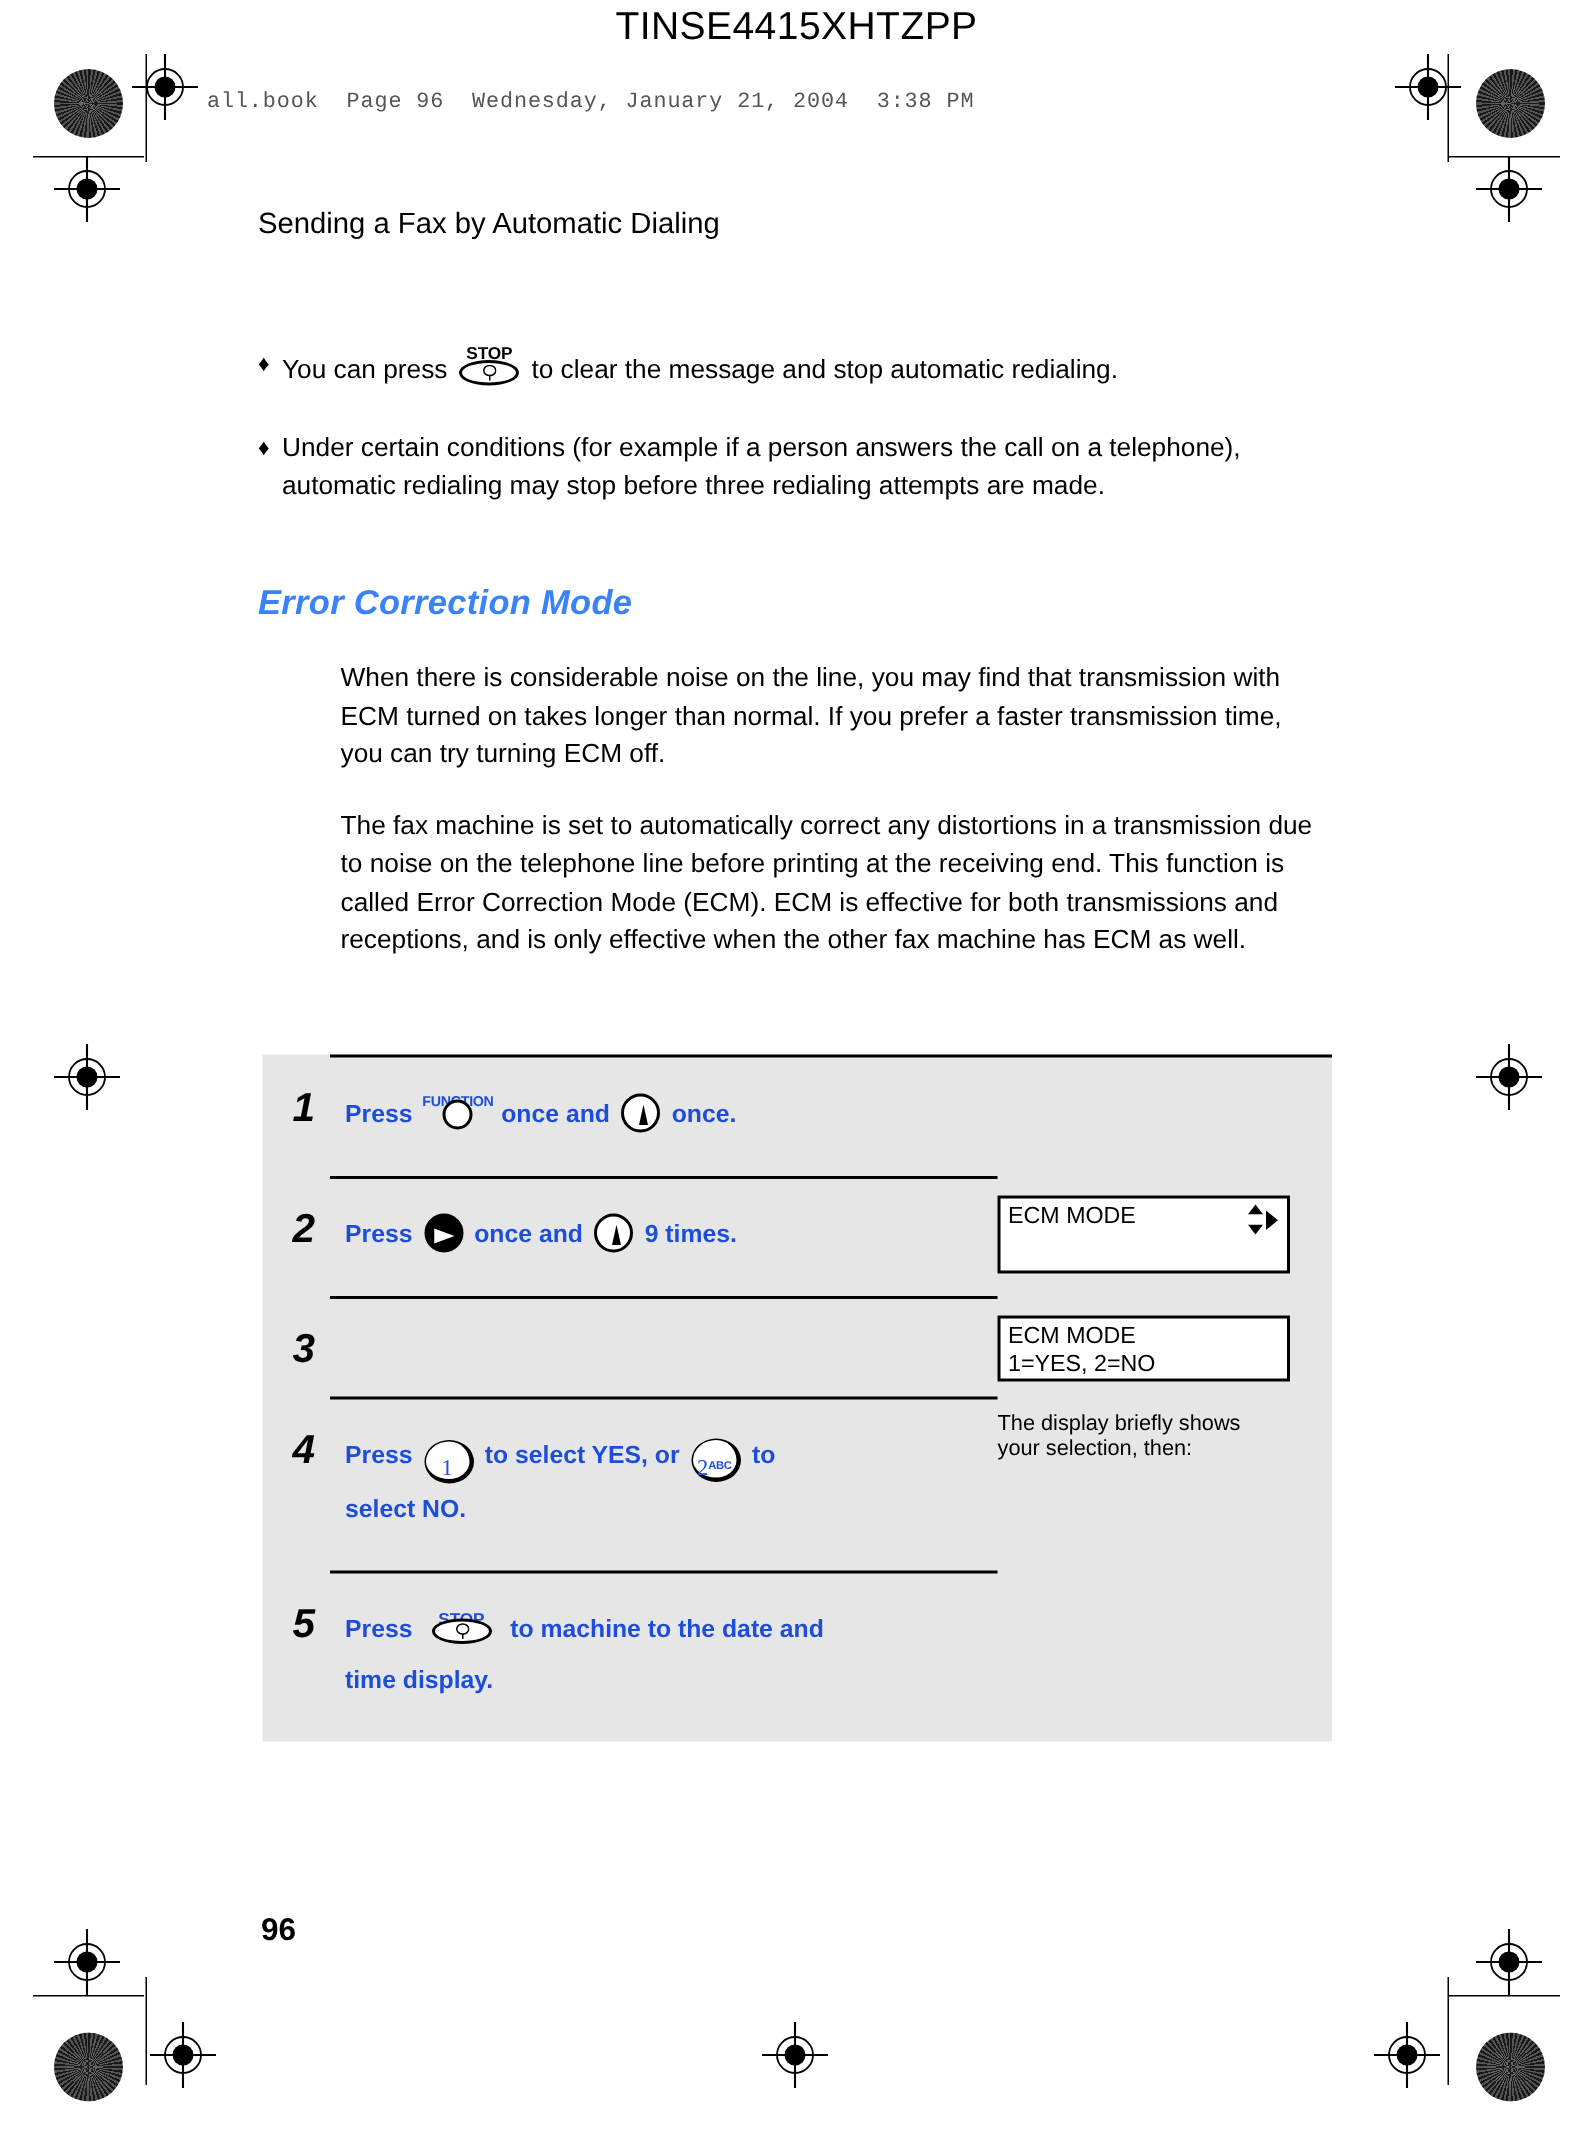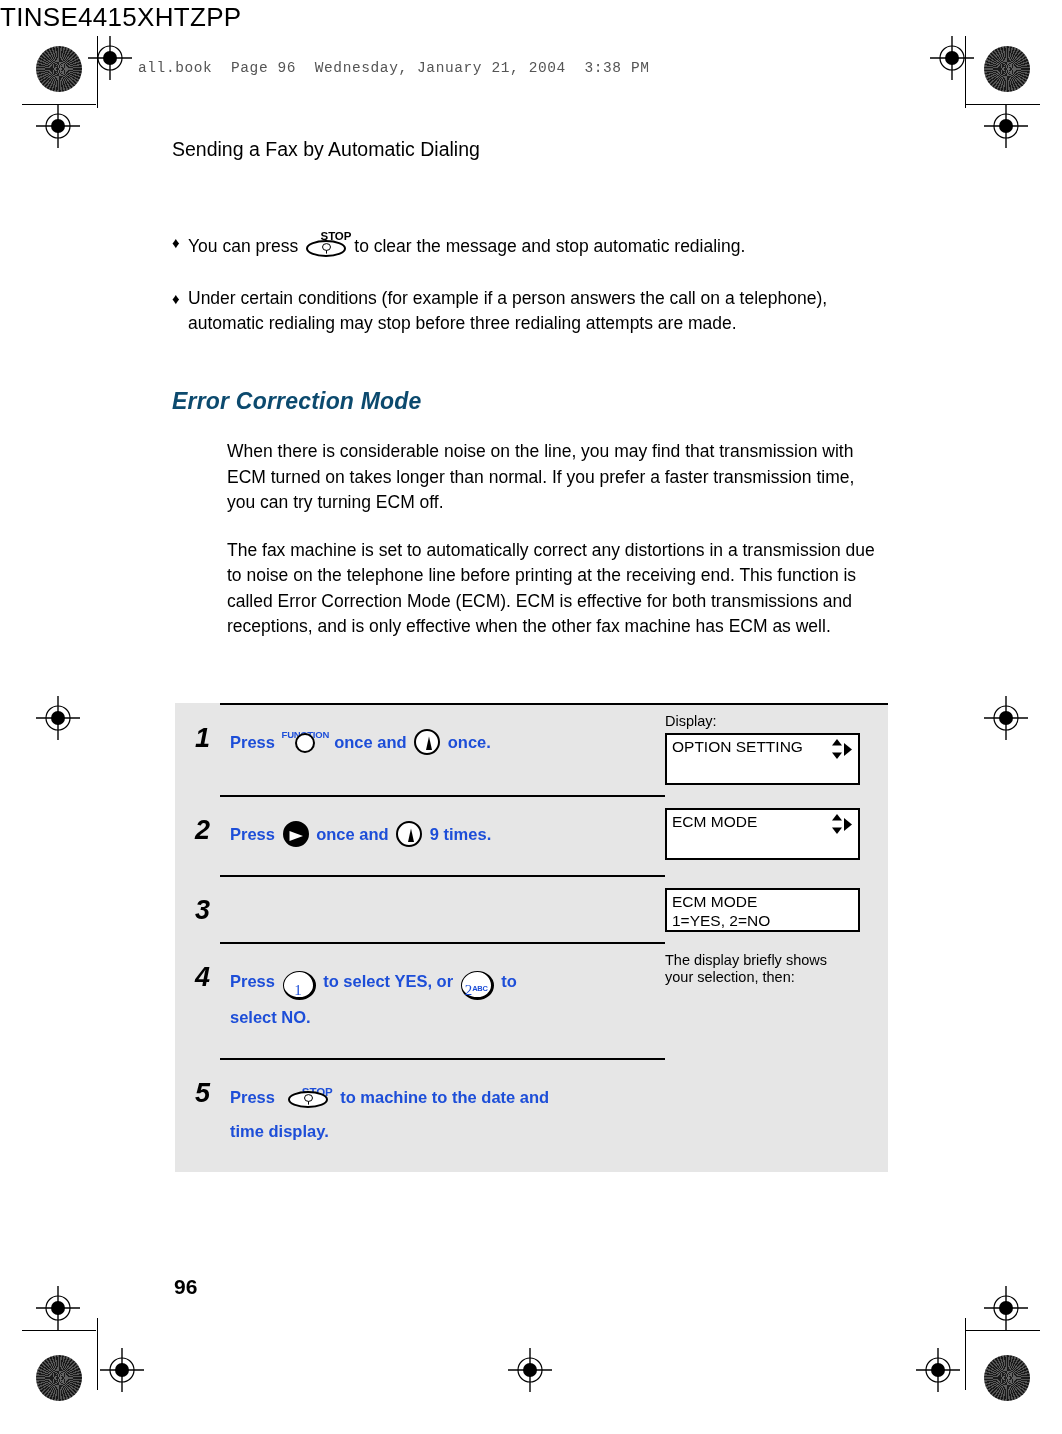--- a/index.html
+++ b/index.html
@@ -32,21 +32,21 @@
     background: #000;
   }
   .crop-line.h { height: 1px; }
   .crop-line.v { width: 1px; }
 
   
   .doc-code {
     position: absolute;
     left: 0; right: 0;
     top: 2px;
-    text-align: left;
+    text-align: center;
     font-size: 26px;
     letter-spacing: .3px;
     color: #000;
   }
   .file-line {
     position: absolute;
     left: 138px;
     top: 60px;
     font-family: "Liberation Mono", monospace;
     font-size: 14.5px;
@@ -90,21 +90,21 @@
     display: inline-block;
     vertical-align: -6px;
     margin: 0 5px;
   }
 
   h2.section-title {
     font-size: 23px;
     font-style: italic;
     font-weight: bold;
     margin: 52px 0 24px 0;
-    color: #0c4a6e;
+    color: #3b82f6;
     letter-spacing: .2px;
   }
 
   .para {
     font-size: 17.5px;
     line-height: 25.5px;
     margin: 0 0 22px 0;
     padding-left: 55px;
     color: #000;
     max-width: 660px;
@@ -247,21 +247,21 @@
     display: inline-block;
     position: relative;
     width: 50px;
     height: 30px;
     vertical-align: -8px;
     margin: 0 3px;
   }
   .icon-stop .cap {
     position: absolute;
     top: -6px; left: 0; width: 50px;
-    text-align: right;
+    text-align: center;
     font-size: 11.5px;
     font-weight: bold;
     letter-spacing: -0.1px;
   }
   .icon-stop .oval {
     position: absolute;
     top: 10px; left: 5px;
     width: 40px; height: 17px;
     border: 2px solid #000;
     border-radius: 50%;
@@ -433,33 +433,20 @@
           <span class="cap">FUNCTION</span>
           <span class="circ"></span>
         </span>
         <span>once and</span>
         <span class="icon-circle">
           <svg width="26" height="26" viewBox="0 0 26 26">
               <path d="M13 5.5 L16 19 L10 19 Z" fill="#000"></path>
             </svg>
         </span>
         <span>once.</span>
-      </div>
-    </div>
-    <div class="step-right">
-      <div class="disp-label">Display:</div>
-      <div class="lcd">
-        <div class="lcd-line">OPTION SETTING</div>
-        <span class="lcd-arrows">
-          <svg width="22" height="24" viewBox="0 0 22 24">
-            <path d="M6 1 L11 7.5 L1 7.5 Z" fill="#000"></path>
-            <path d="M6 21 L1 14.5 L11 14.5 Z" fill="#000"></path>
-            <path d="M13 5 L21 11.5 L13 18 Z" fill="#000"></path>
-          </svg>
-        </span>
       </div>
     </div>
   </div>
 
   <div class="step-row">
     <div class="step-left">
       <div class="step-num">2</div>
       <div class="step-text">
         <span>Press</span>
         <span class="icon-circle filled">

